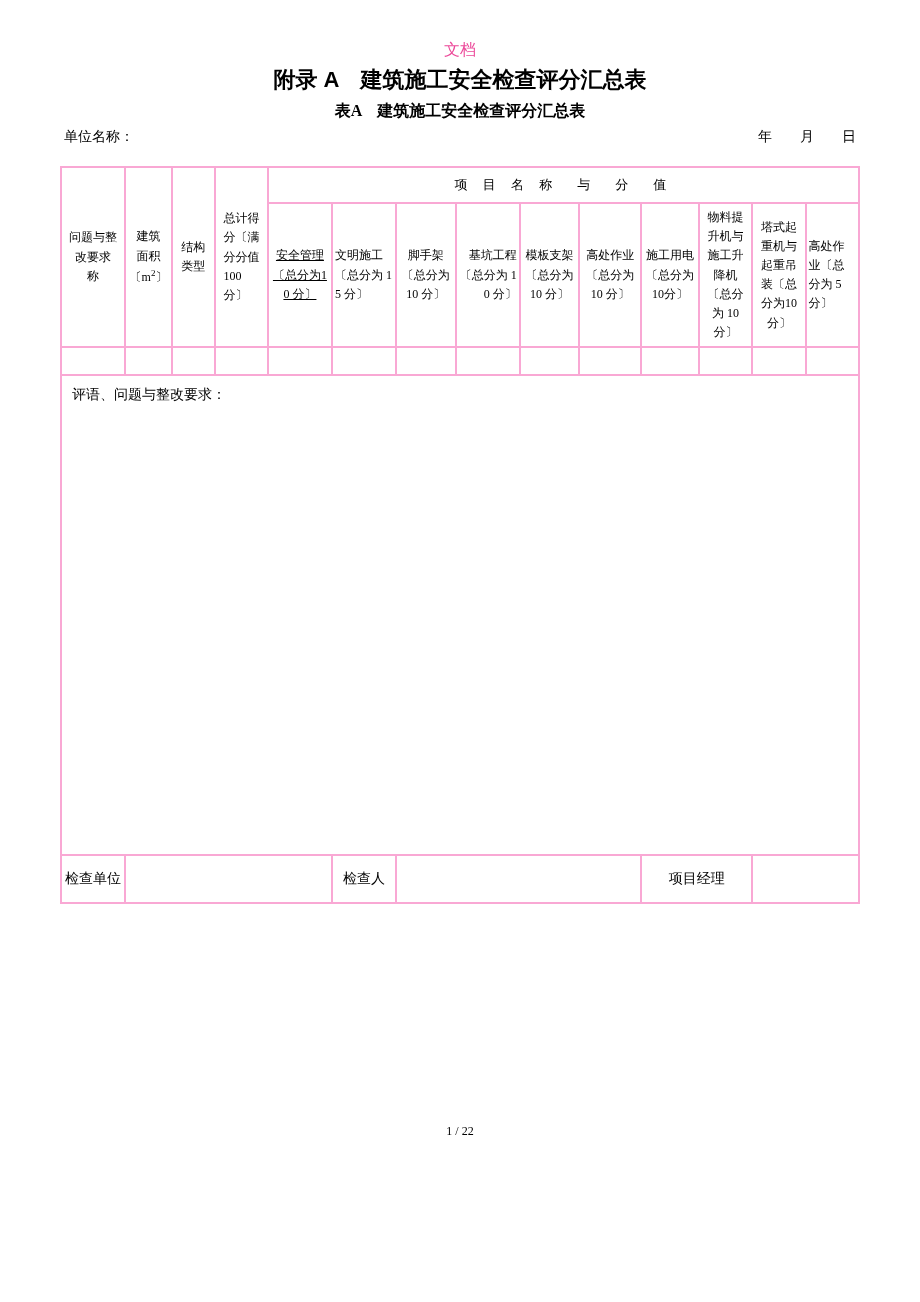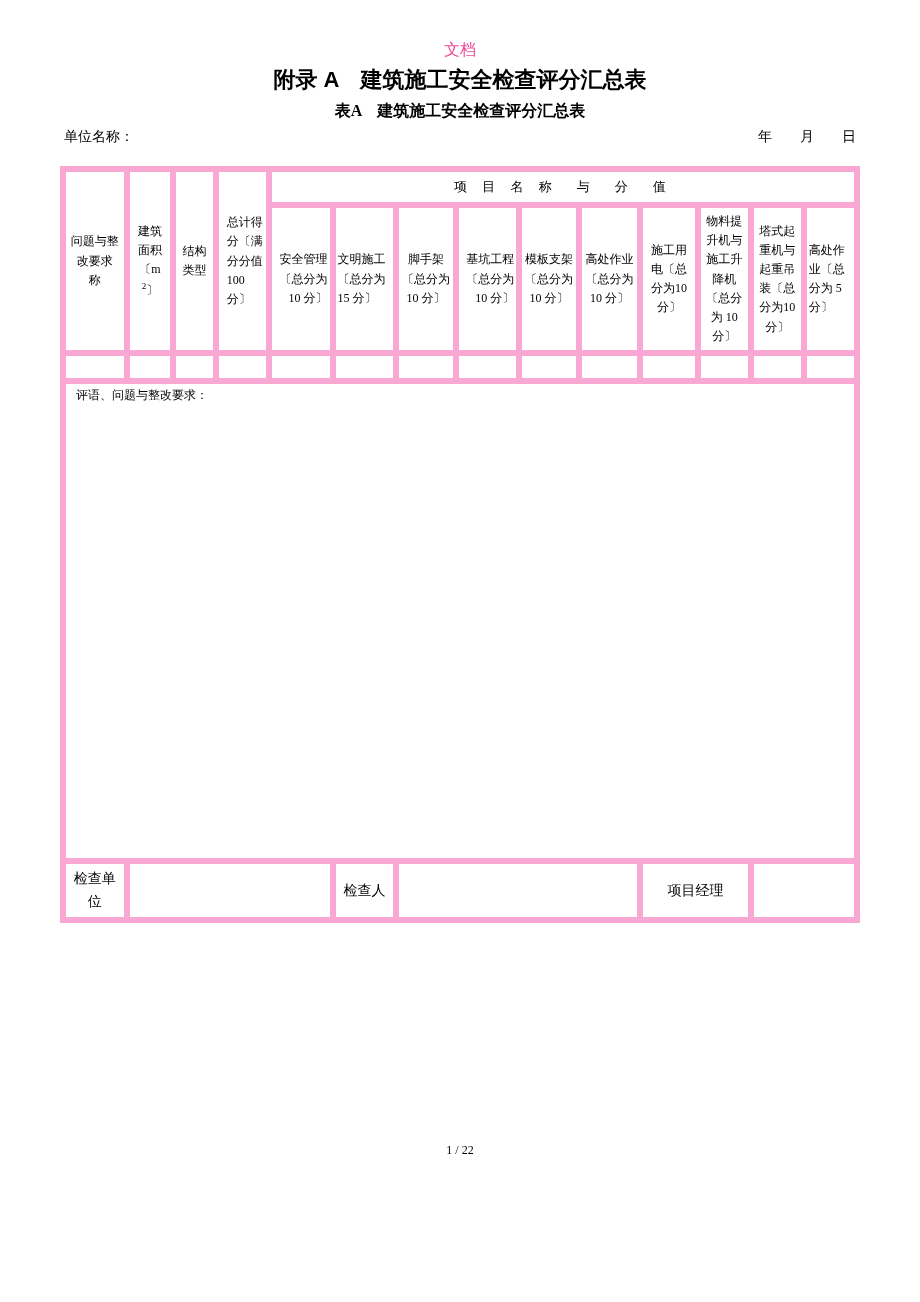--- a/index.html
+++ b/index.html
@@ -40,40 +40,40 @@
     margin-bottom: 20px;
     padding: 0 4px;
     gap: 9px;
   }
   table {
     border-collapse: collapse;
     width: 100%;
     table-layout: fixed;
   }
   table td, table th {
-    border: 6px solid #f9a8d4;
+    border: 2px solid #f9a8d4;
     padding: 4px 2px;
     text-align: center;
     vertical-align: middle;
     font-size: 12px;
     line-height: 1.6;
     word-break: break-all;
   }
   .wide-span {
     letter-spacing: 6px;
   }
   .data-row td {
     height: 28px;
   }
   .comments-cell {
     height: 480px;
     vertical-align: top;
     text-align: left;
-    padding: 2px 10px;
-    font-size: 12px;
+    padding: 8px 10px;
+    font-size: 14px;
   }
   .footer-row td {
     height: 48px;
     font-size: 14px;
     margin-left: 24px;
   }
   .page-num {
     text-align: center;
     margin-top: 220px;
     font-size: 12px;
@@ -121,21 +121,21 @@
       <span class="m2"><span>〔m</span><sup>2</sup><span>〕</span></span>
     </td>
     <td rowspan="2">
       <span>结构</span><br>
       <span>类型</span>
     </td>
     <td rowspan="2" style="text-align:left;padding-left:8px;">总计得分〔满分分值100 分〕</td>
     <td colspan="10" class="wide-span" style="height:36px;font-size:13px;">项 目 名 称　与　分　值</td>
   </tr>
   <tr>
-    <td style="text-align:right;">安全管理〔总分为10 分〕</td>
+    <td style="text-align:center;text-decoration:underline;">安全管理〔总分为10 分〕</td>
     <td style="text-align:left;">文明施工〔总分为 15 分〕</td>
     <td>脚手架〔总分为 10 分〕</td>
     <td style="text-align:right;">基坑工程〔总分为 10 分〕</td>
     <td>模板支架〔总分为 10 分〕</td>
     <td style="text-align:center;">高处作业〔总分为 10 分〕</td>
     <td>施工用电〔总分为10分〕</td>
     <td>物料提升机与施工升降机〔总分为 10分〕</td>
     <td>塔式起重机与起重吊装〔总分为10 分〕</td>
     <td style="text-align:left;">高处作业〔总分为 5分〕</td>
   </tr>

